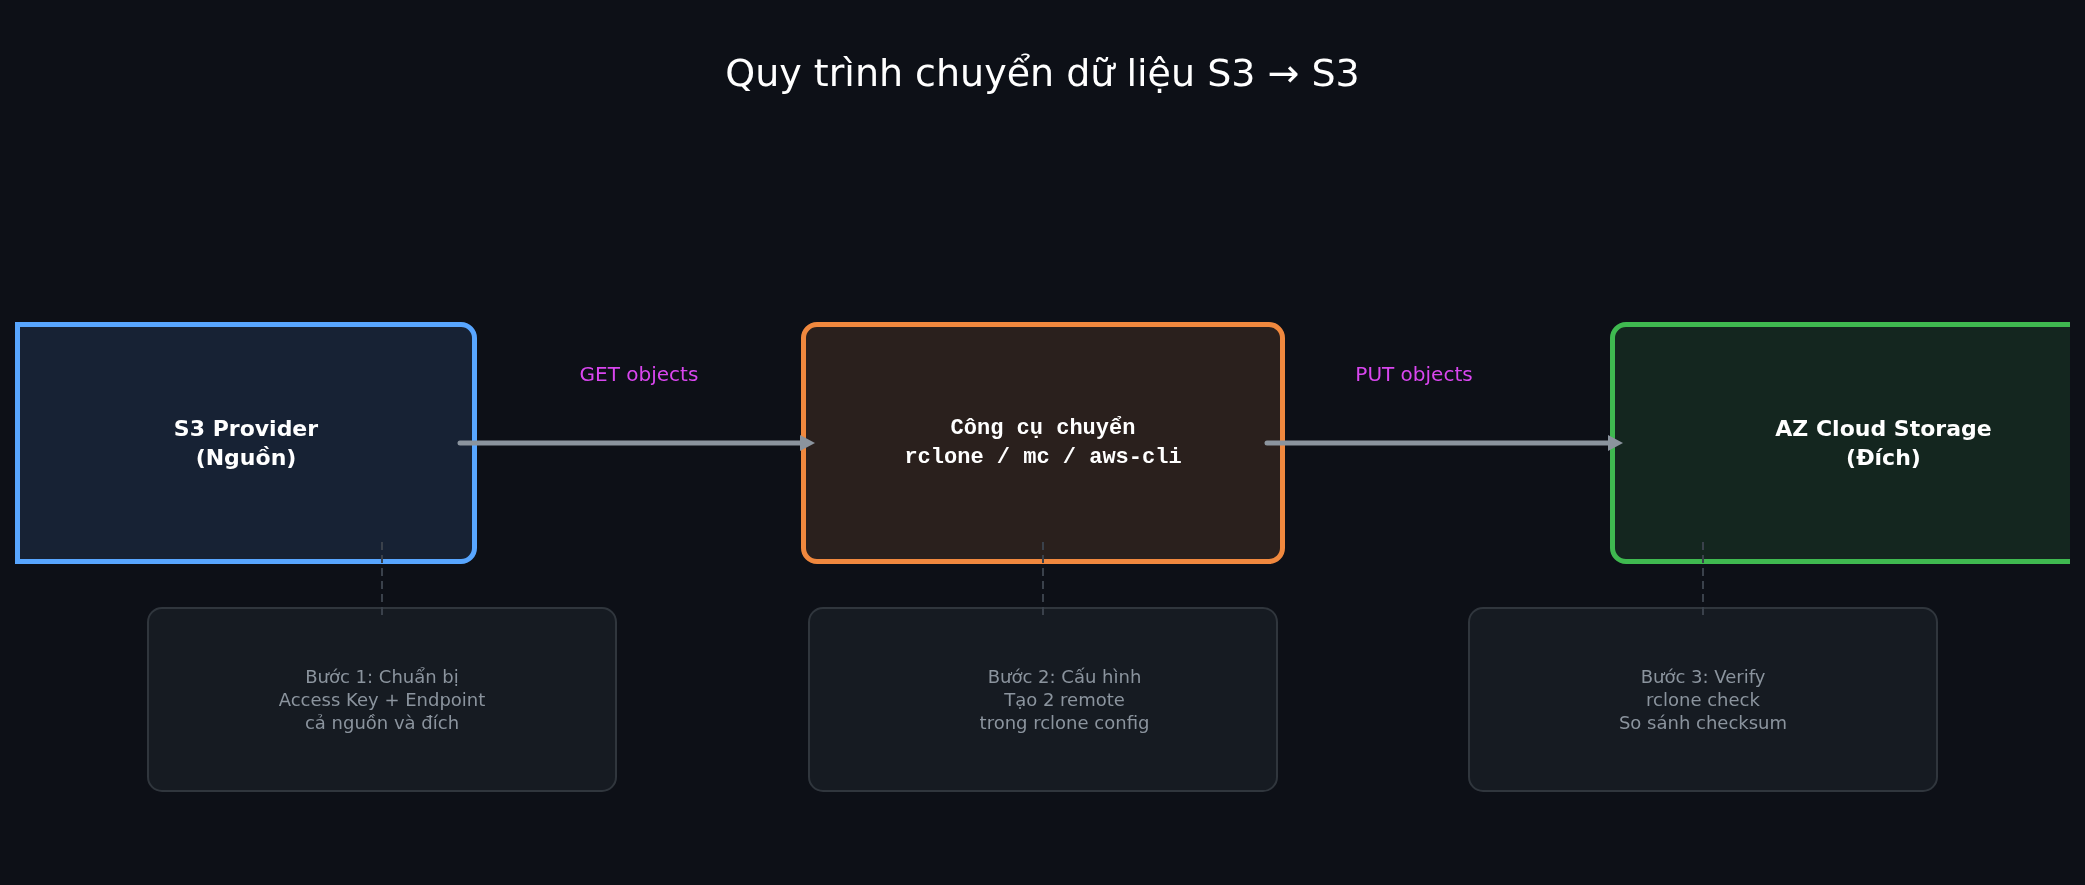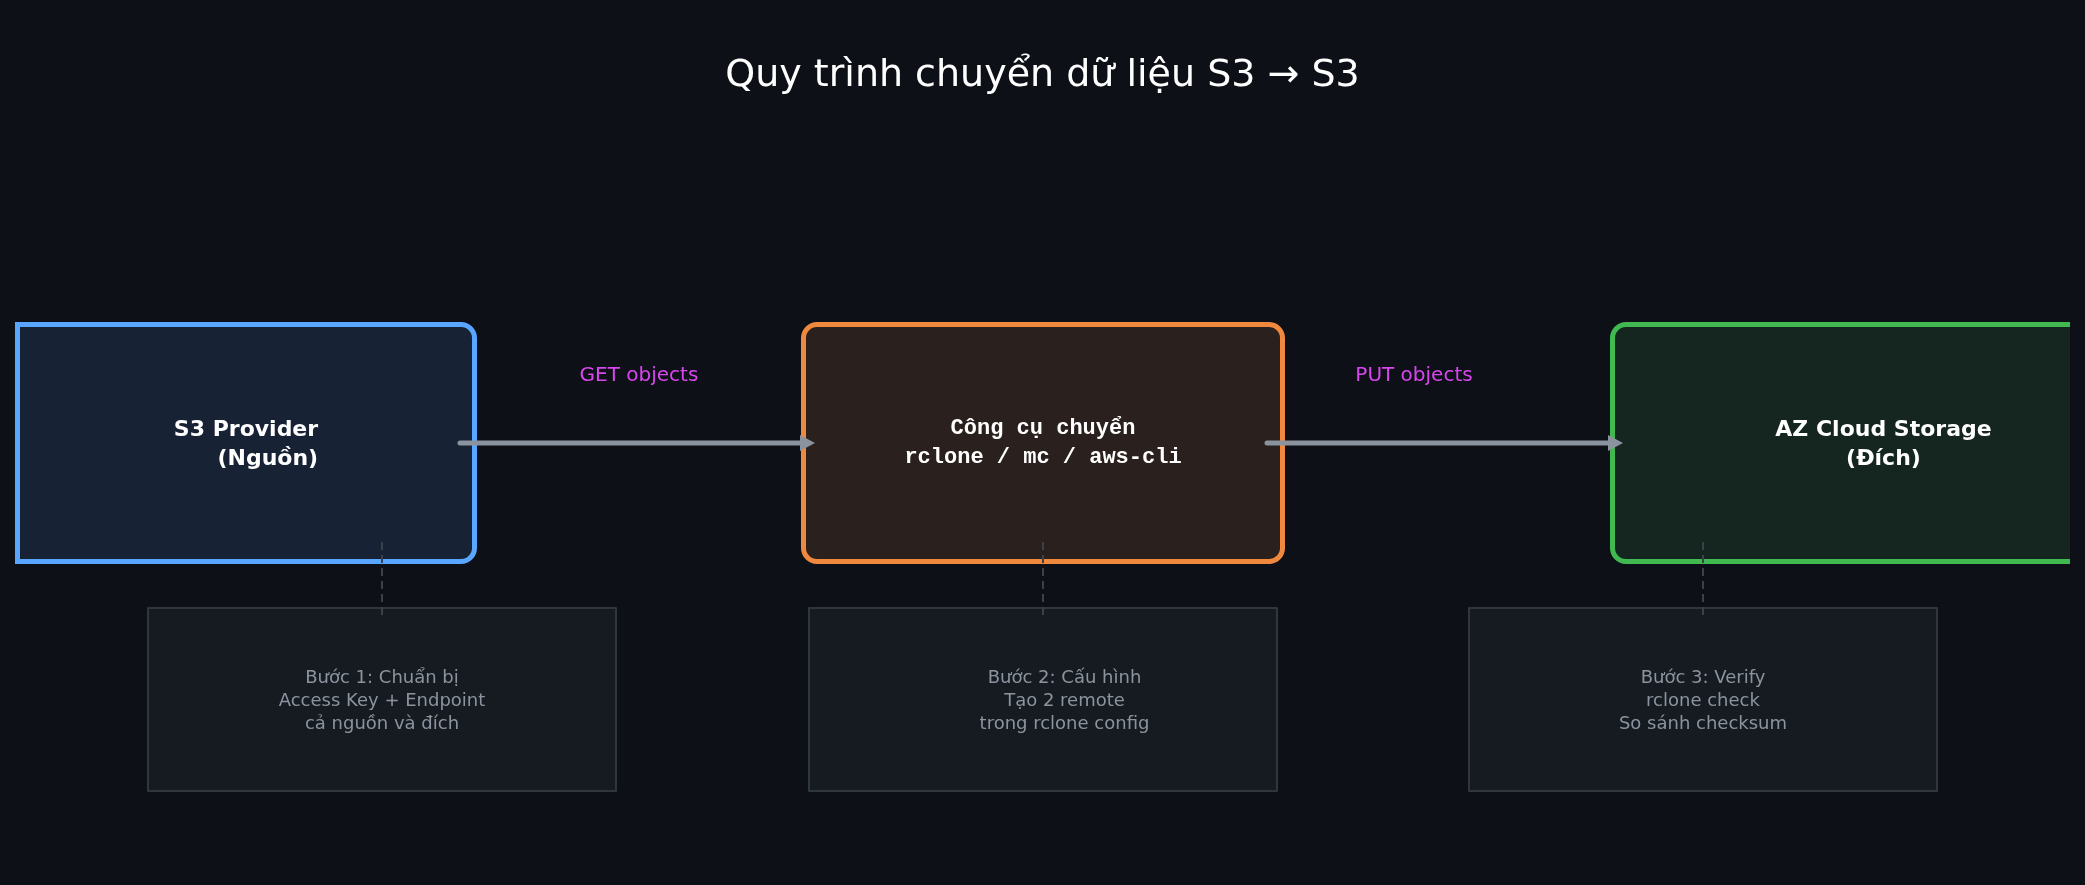--- a/index.html
+++ b/index.html
@@ -76,41 +76,41 @@
       pointer-events: none;
     }
     .step {
       position: absolute;
       top: 607px;
       height: 185px;
       width: 470px;
       box-sizing: border-box;
       background: #161b22;
       border: 2px solid #30363d;
-      border-radius: 1px;
+      border-radius: 15px;
       display: flex;
       align-items: center;
       justify-content: center;
       text-align: center;
       color: #8b949e;
       font-size: 18px;
       line-height: 23px;
       white-space: pre-line;
       z-index: 1;
     }
   </style>
 </head>
 <body>
 
 <div class="clip-left"></div>
 <div class="clip-right"></div>
 
 <div class="title">Quy trình chuyển dữ liệu S3 → S3</div>
 
-<div class="node" style="left:15px; width:462px; border-color:#58a6ff; background:#172234; border-top-left-radius:0; border-bottom-left-radius:0;text-align:right;">
+<div class="node" style="left:15px; width:462px; border-color:#58a6ff; background:#172234; border-top-left-radius:0; border-bottom-left-radius:0;">
   <span class="label">S3 Provider
 (Nguồn)</span>
 </div>
 
 <div class="node" style="left:801px; width:484px; border-color:#f0883e; background:#2a201d;font-family:Liberation Mono, monospace;">
   <span class="label">Công cụ chuyển
 rclone / mc / aws-cli</span>
 </div>
 
 <div class="node" style="left:1610px; width:547px; border-color:#3fb950; background:#14261f; border-top-right-radius:0; border-bottom-right-radius:0;">

